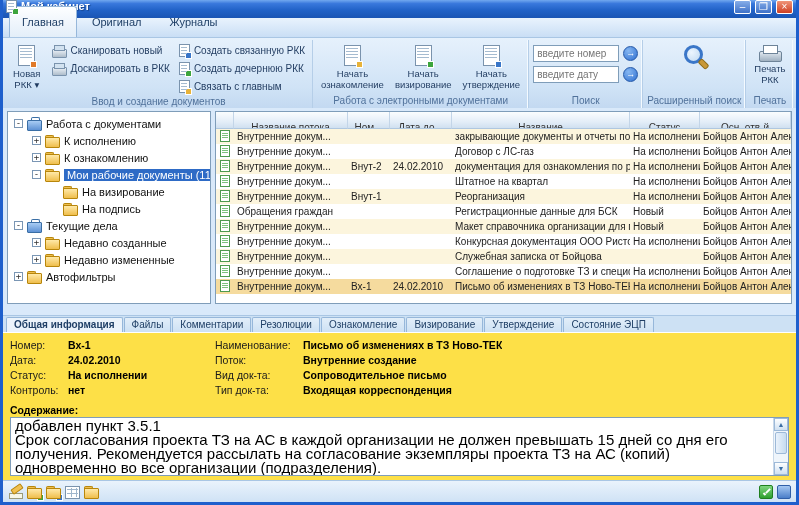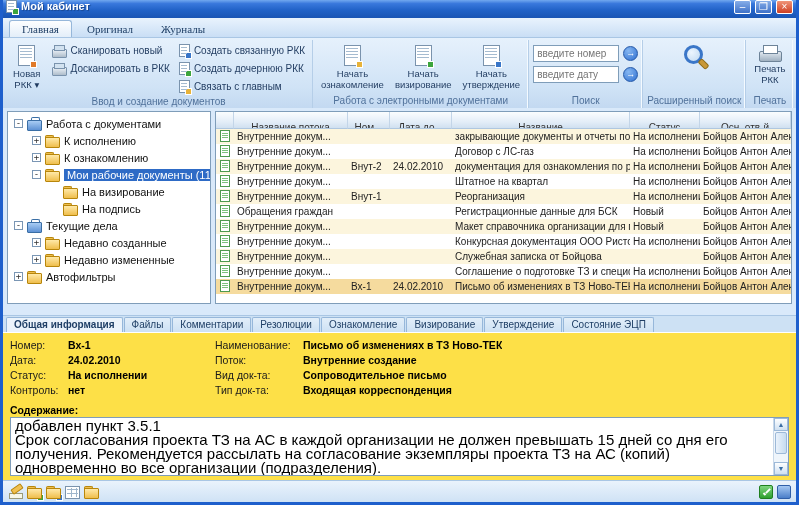--- a/index.html
+++ b/index.html
@@ -14,22 +14,22 @@
   .title-text { flex:1; color:#fff; font-weight:bold; font-size:11px; text-shadow:1px 1px 1px #17458F;
     white-space:nowrap; overflow:hidden; }
   .winbtn { width:17px; height:14px; flex:none; border:1px solid #fff; border-radius:2px; color:#fff;
     font-size:10px; line-height:11px; text-align:center;
     background:linear-gradient(#87AEE8,#3E71C8); }
   .winbtn.close { background:linear-gradient(#F09579,#CE3F22); }
 
   
   .tabstrip { height:20px; flex:none; display:flex; align-items:flex-end; gap:2px; padding:0 6px;
     background:linear-gradient(#E9F3FD,#C9DEF5); border-bottom:1px solid #A9C6E4; }
-  .rtab { padding:2px 12px; color:#1F3F66; border:1px solid transparent; border-bottom:none;
-    border-radius:3px 3px 0 0; white-space:nowrap;font-family:Liberation Serif, serif; }
+  .rtab { padding:9px 12px; color:#1F3F66; border:1px solid transparent; border-bottom:none;
+    border-radius:3px 3px 0 0; white-space:nowrap; }
   .rtab.active { background:linear-gradient(#FDFEFF,#E3EEF9); border-color:#96B7DA; }
 
   
   .ribbon { height:70px; flex:none; display:flex; padding:2px 2px 0;
     background:linear-gradient(#E6F1FC,#D0E3F6 70%,#C3D9F1); }
   .rgroup { display:flex; flex-direction:column; padding:1px 4px 0; }
   .rgroup + .rgroup { border-left:1px solid #B5CEE8; box-shadow:-1px 0 0 #F4FAFF inset; }
   .rgroup-content { flex:1; display:flex; align-items:flex-start; gap:3px; }
   .rgroup-label { height:14px; line-height:13px; text-align:center; color:#50719A; font-size:10px; white-space:nowrap; }
   .bigbtn { display:flex; flex-direction:column; align-items:center; padding:2px 3px 1px;

